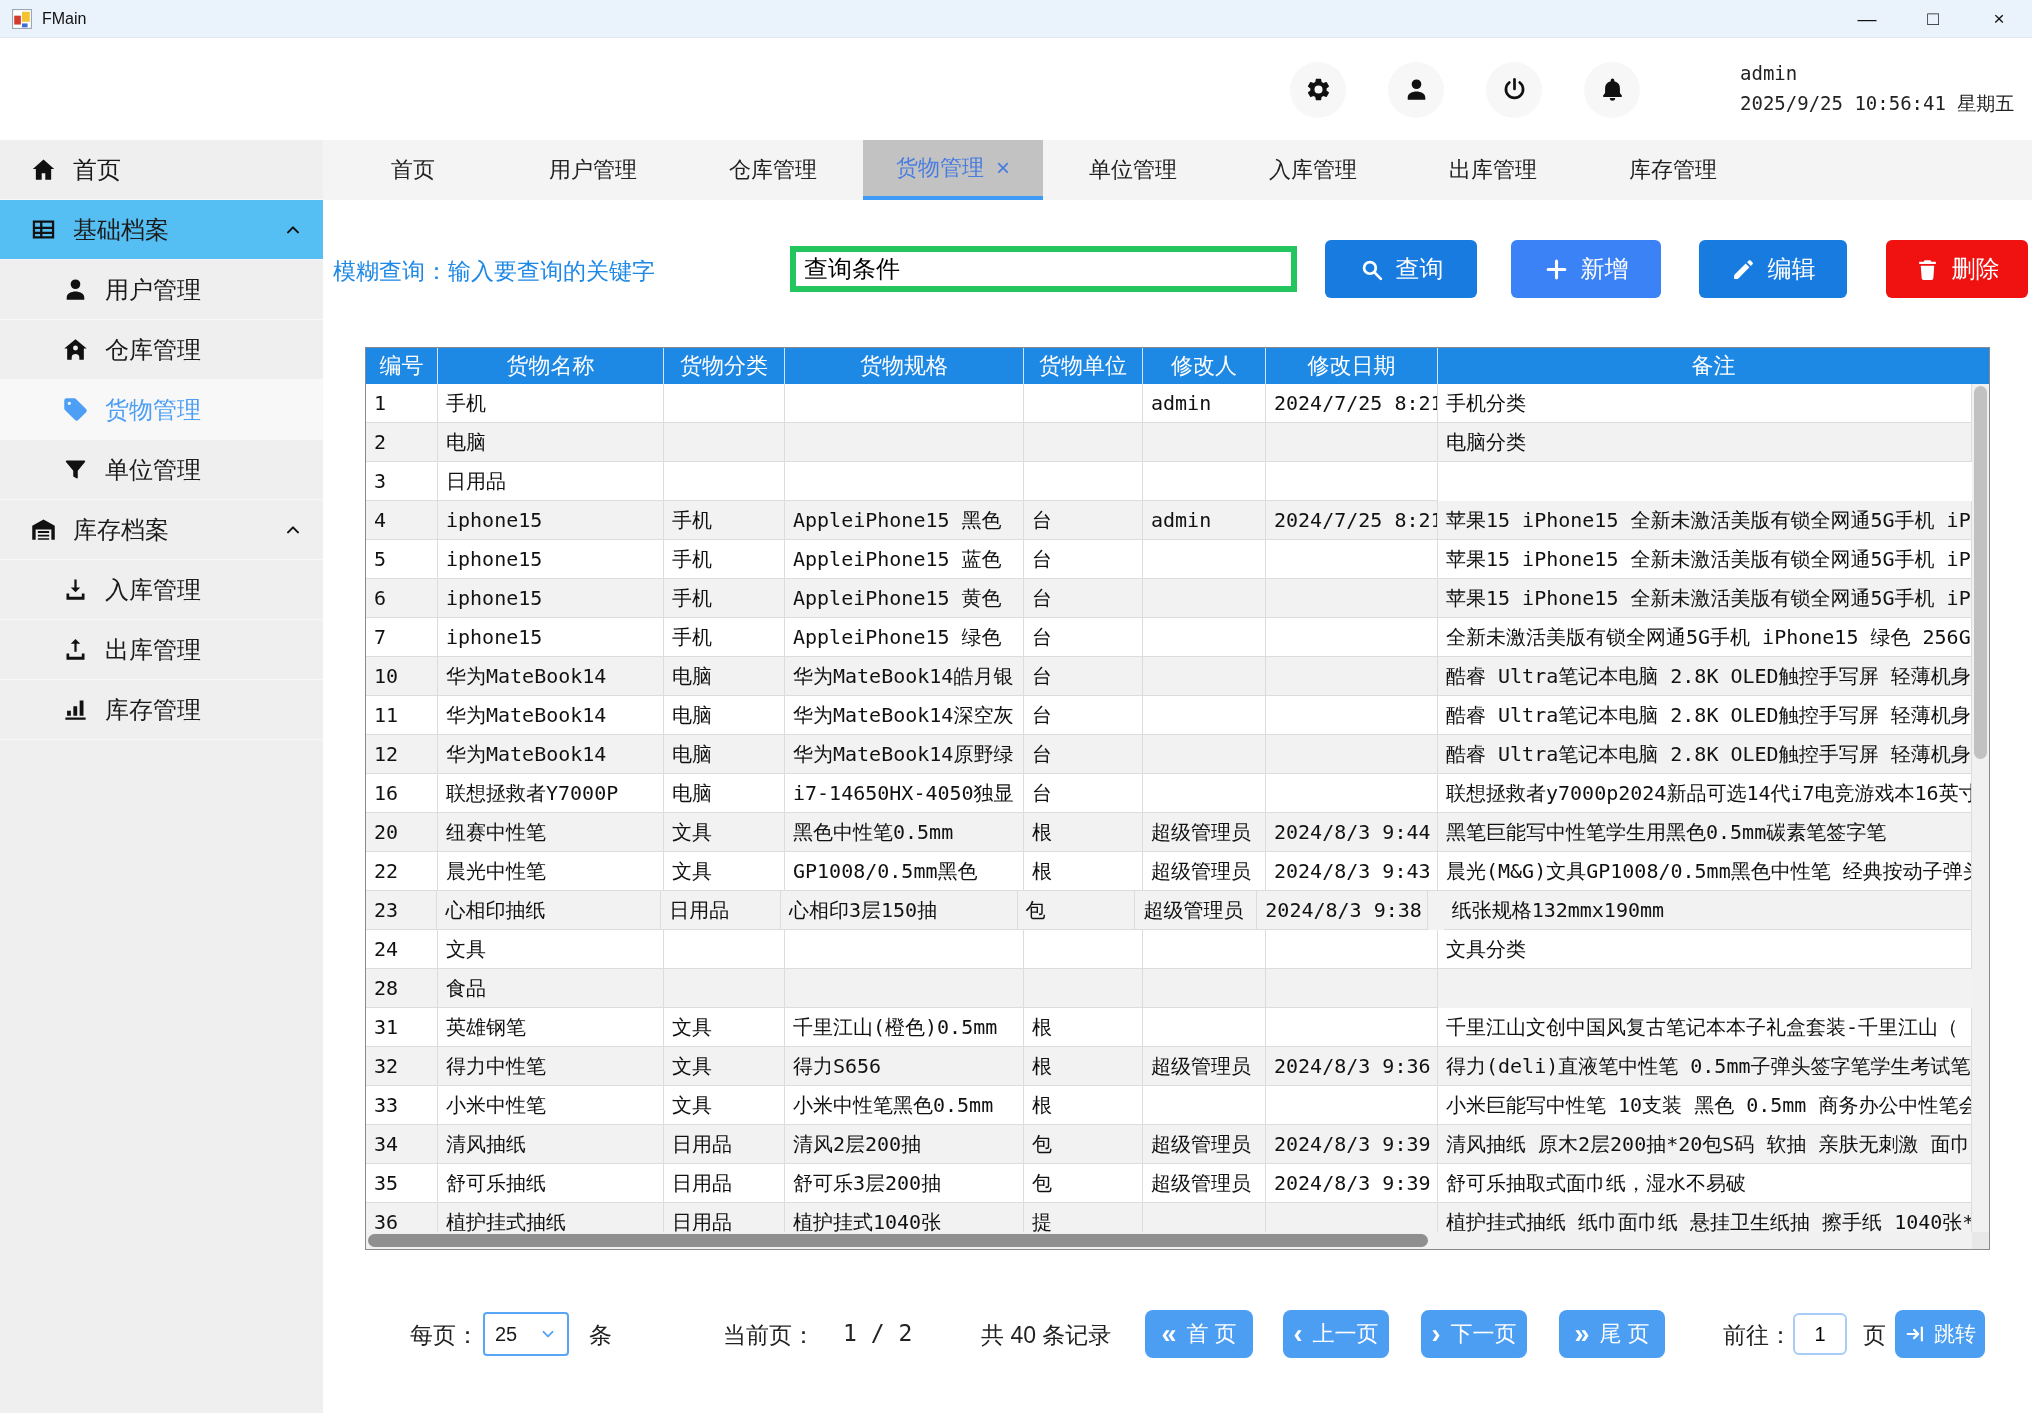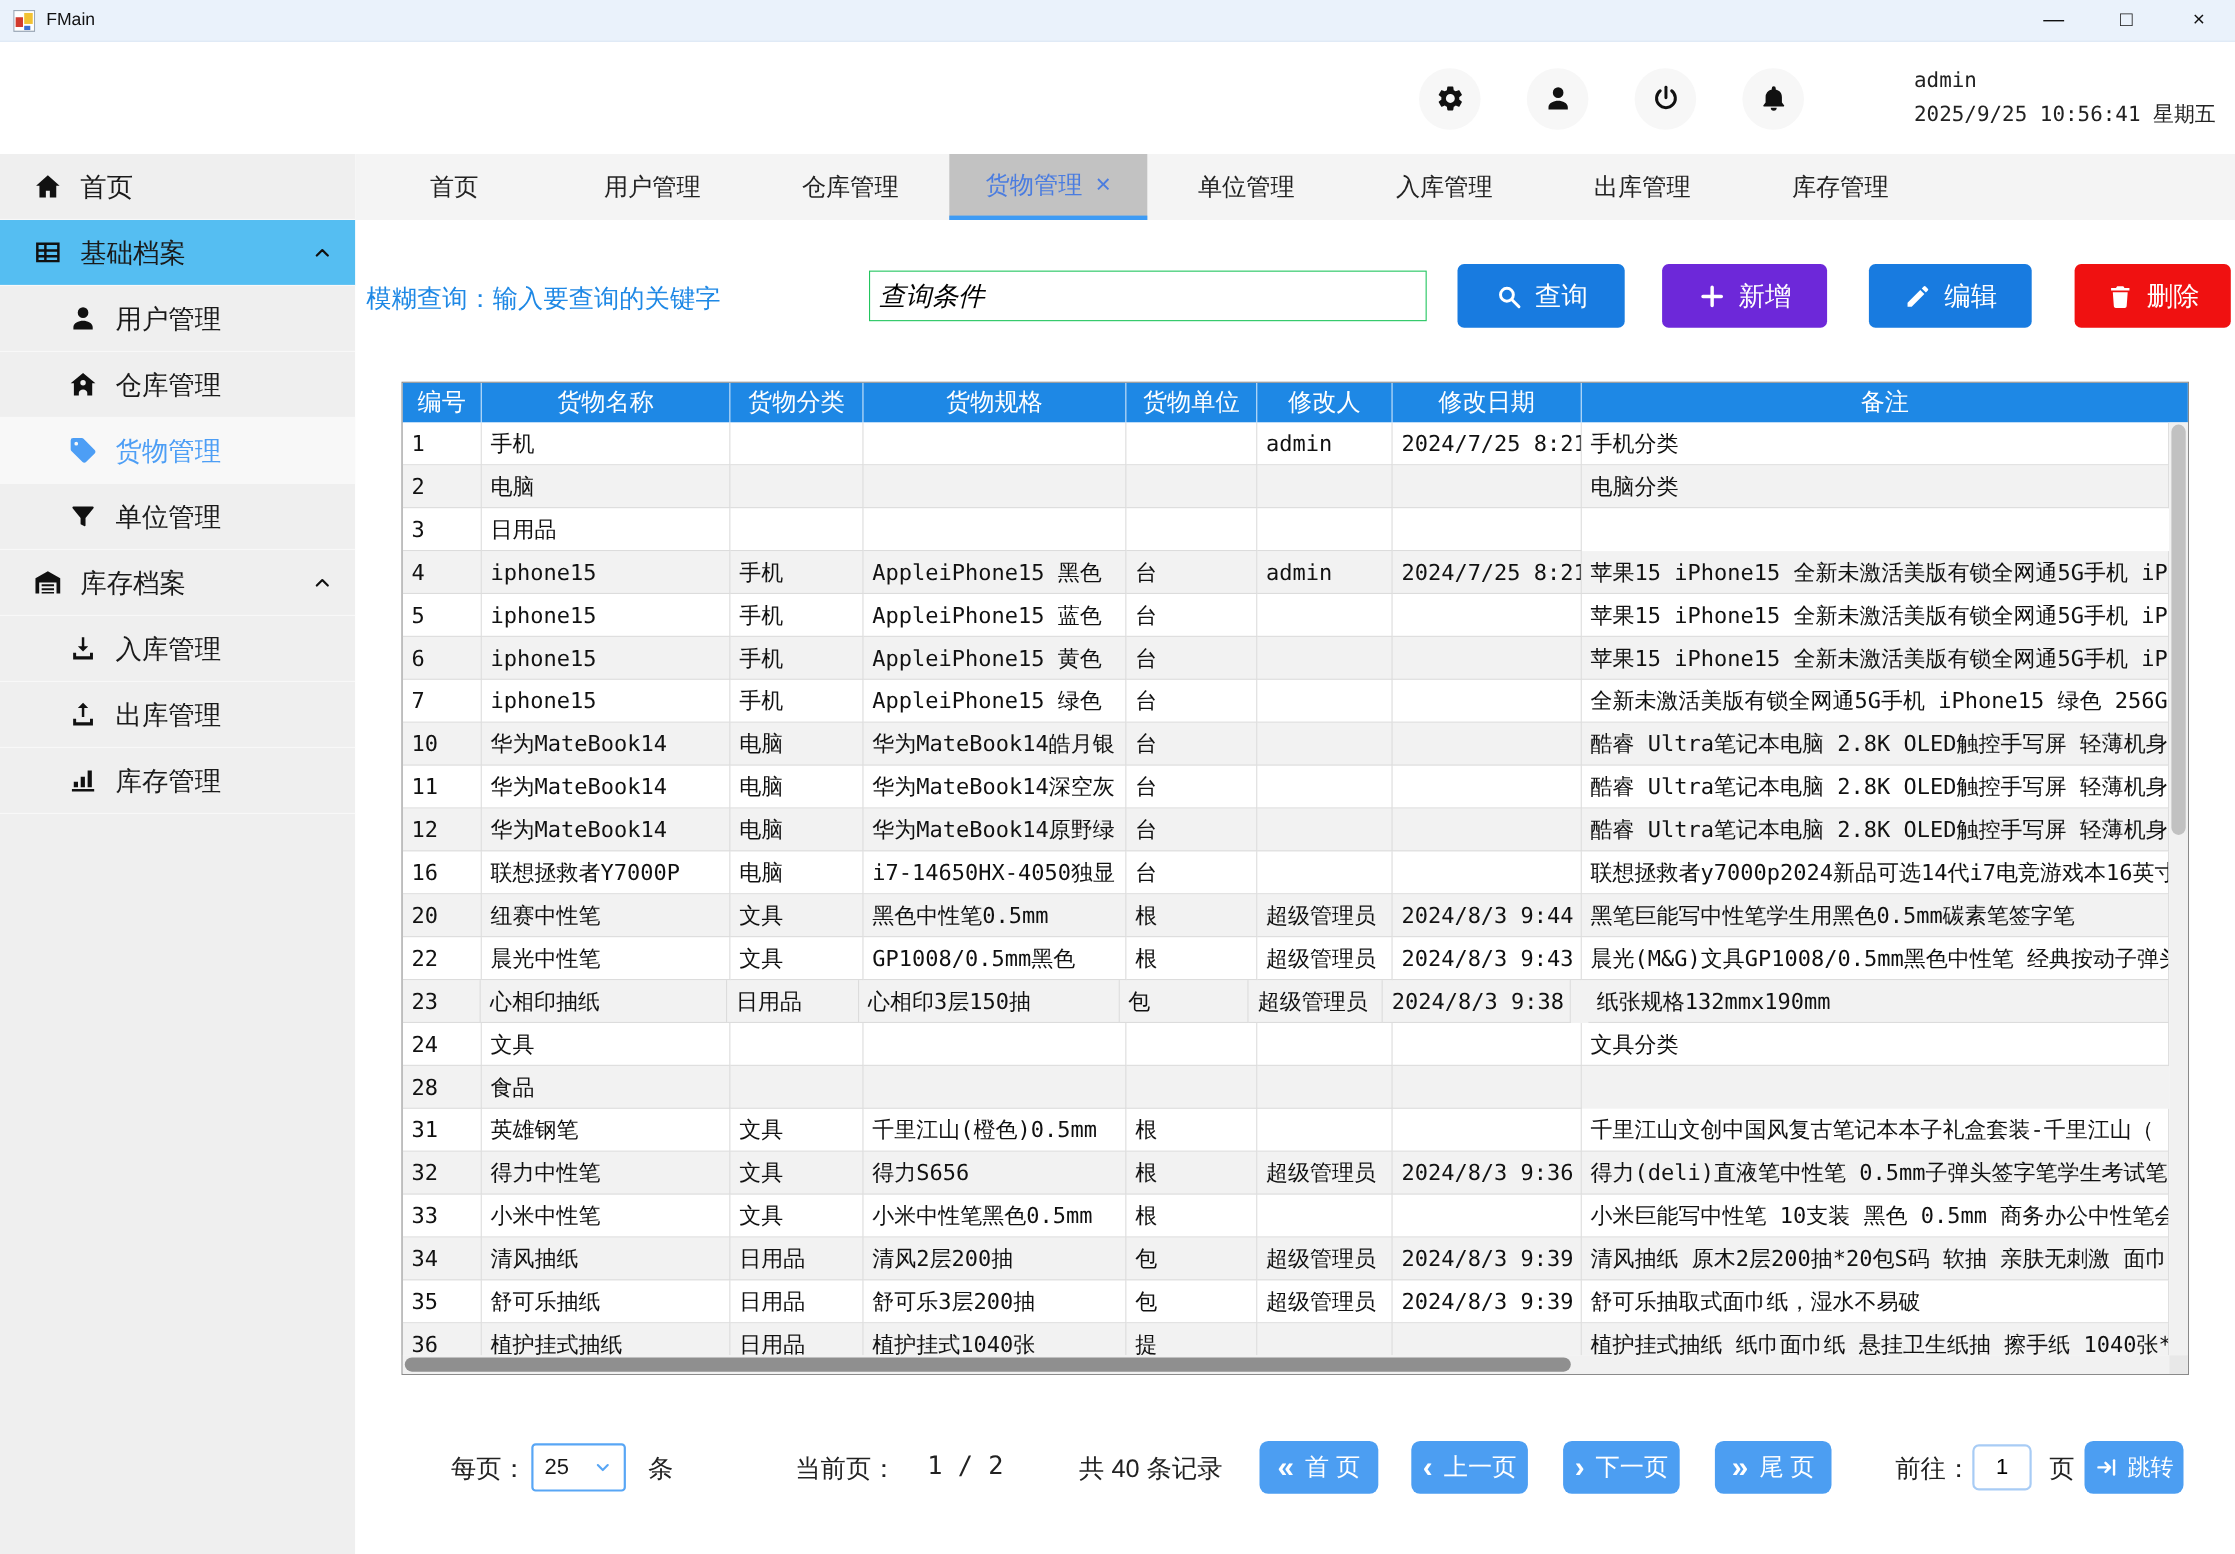--- a/index.html
+++ b/index.html
@@ -44,22 +44,22 @@
   .tab { width:180px; height:60px; display:flex; align-items:center; justify-content:center;
     gap:12px; font-size:22px; color:#222; cursor:pointer; }
   .tab.active { background:#C2C2C2; color:#4A7CE0; border-bottom:4px solid #3D9BF5; }
   .tab-close { font-size:24px; line-height:1; }
 
   
   .content { position:absolute; top:200px; left:323px; width:1709px; height:1213px; background:#fff; }
 
   .search-hint { position:absolute; left:10px; top:56px; font-size:23px; color:#1E88E5; }
   .query-input { position:absolute; left:467px; top:46px; width:507px; height:46px;
-    border:1px solid #22c55e; background:#fff; font-size:24px; padding:0 8px;
-    font-family:"Liberation Sans","DejaVu Sans",sans-serif;font-style:italic; }
+    border:6px solid #22c55e; background:#fff; font-size:24px; padding:0 8px;
+    font-family:"Liberation Sans","DejaVu Sans",sans-serif; }
 
   .toolbar-btn { position:absolute; top:40px; height:58px; border:none; border-radius:6px;
     color:#fff; font-size:24px; display:flex; align-items:center; justify-content:center;
     gap:12px; cursor:pointer; }
   .toolbar-btn .icon { width:25px; height:25px; }
   .btn-query  { left:1002px; width:152px; }
   .btn-add    { left:1188px; width:150px; }
   .btn-edit   { left:1376px; width:148px; }
   .btn-delete { left:1563px; width:142px; }
 
@@ -332,21 +332,21 @@
 <div class="content">
   <span class="search-hint">模糊查询：输入要查询的关键字</span>
   <input class="query-input" value="查询条件" style="">
   <div id="toolbar-buttons">
       <button class="toolbar-btn btn-query" style="background: rgb(24, 123, 224);">
         <svg class="icon">
           <use href="#search-icon"></use>
         </svg>
         <span>查询</span>
       </button>
-      <button class="toolbar-btn btn-add" style="background: #6d28d9;">
+      <button class="toolbar-btn btn-add" style="background: #3b82f6;">
         <svg class="icon">
           <use href="#plus-icon"></use>
         </svg>
         <span>新增</span>
       </button>
       <button class="toolbar-btn btn-edit" style="background: rgb(24, 123, 224);">
         <svg class="icon">
           <use href="#pencil-icon"></use>
         </svg>
         <span>编辑</span>

